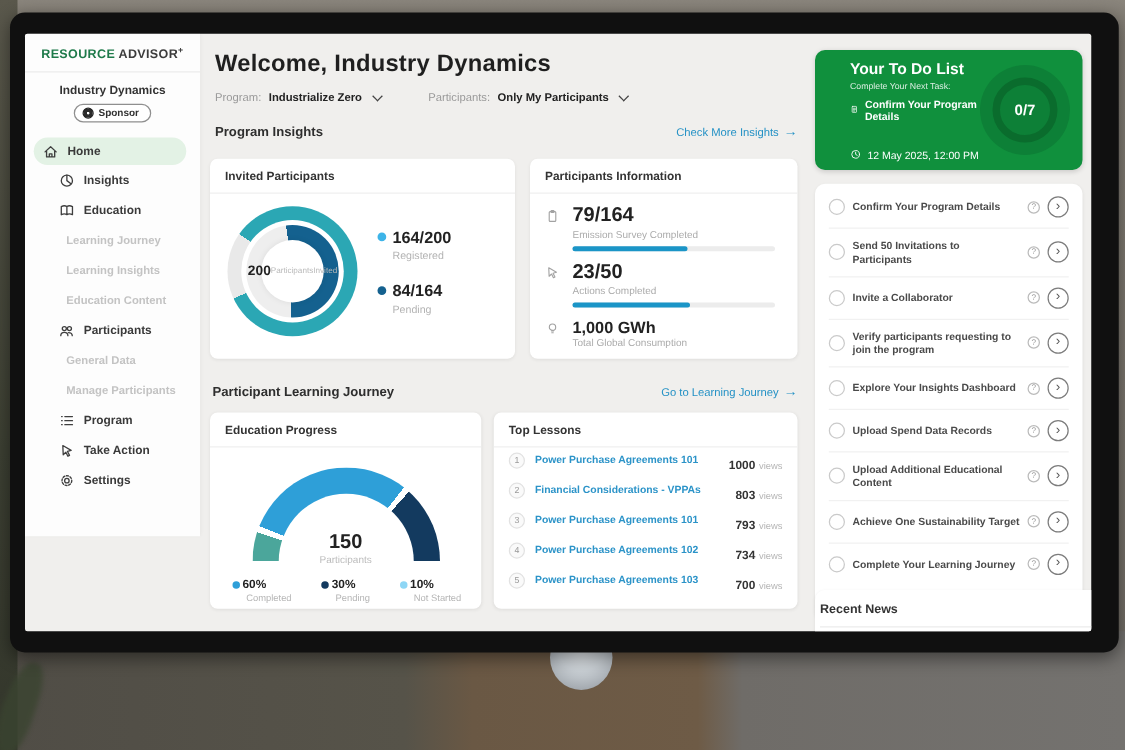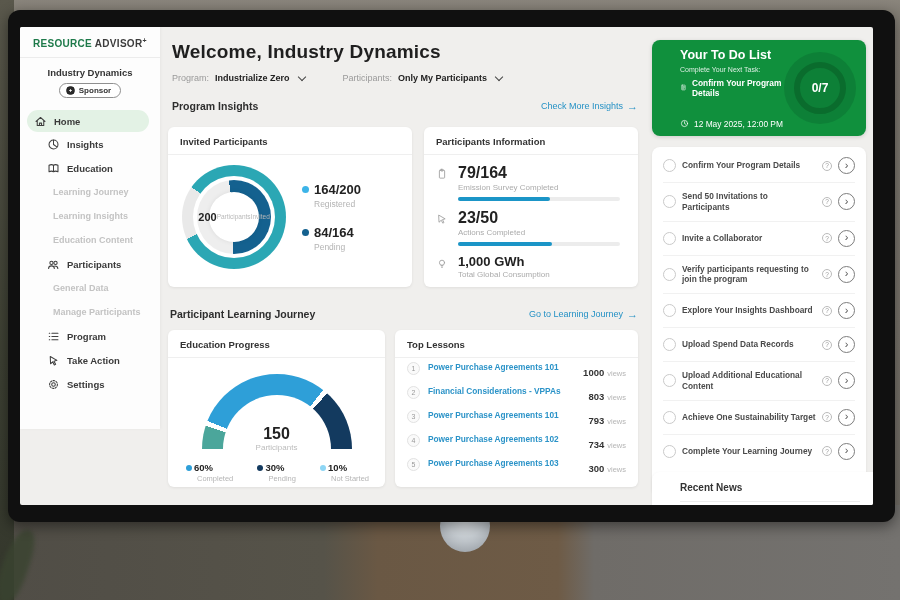--- a/index.html
+++ b/index.html
@@ -147,21 +147,21 @@
   .go-btn { width:17px; height:17px; flex:0 0 17px; border:1.4px solid #7d7d7d; border-radius:50%;
       display:flex; align-items:center; justify-content:center; font-size:11px; color:#555; cursor:pointer;
       line-height:1; padding-bottom:1px; }
   .collapse-row { display:flex; align-items:center; justify-content:center; gap:6px; padding:9px 0 5px;
       font-size:9px; font-weight:800; color:#2491c5; cursor:pointer; }
   .chev-up { width:6px; height:6px; border-right:1.5px solid #2491c5; border-bottom:1.5px solid #2491c5;
       transform:rotate(-135deg); margin-top:3px; }
 
   
   .news-card { position:absolute; left:632px; top:445px; width:236px; height:44px; background:#fff;
-      border-radius:8px; padding:10px 28px 0; box-shadow:0 1px 3px rgba(0,0,0,.07); }
+      border-radius:8px; padding:10px 4px 0; box-shadow:0 1px 3px rgba(0,0,0,.07); }
   .news-title { font-size:10px; font-weight:800; color:#333; }
   .news-div { margin-top:8px; border-bottom:1px solid #ececec; }
 
   .arrow { font-size:11px; }
 </style>
 </head>
 <body>
 
 <div class="bg"></div>
 <div class="bg-bottom"></div>
@@ -417,21 +417,21 @@
         <span><span class="views-val">793</span><span class="views-suf">views</span></span>
       </div>
       <div class="lesson">
         <span class="rank">4</span>
         <span class="lesson-title">Power Purchase Agreements 102</span>
         <span><span class="views-val">734</span><span class="views-suf">views</span></span>
       </div>
       <div class="lesson">
         <span class="rank">5</span>
         <span class="lesson-title">Power Purchase Agreements 103</span>
-        <span><span class="views-val">300</span><span class="views-suf">views</span></span>
+        <span><span class="views-val">700</span><span class="views-suf">views</span></span>
       </div>
     </div>
   </div>
 
   <div class="todo-card">
     <div class="todo-left">
       <div class="todo-title">Your To Do List</div>
       <div class="todo-sub">Complete Your Next Task:</div>
       <div class="todo-task">
         <svg viewBox="0 0 16 16">

